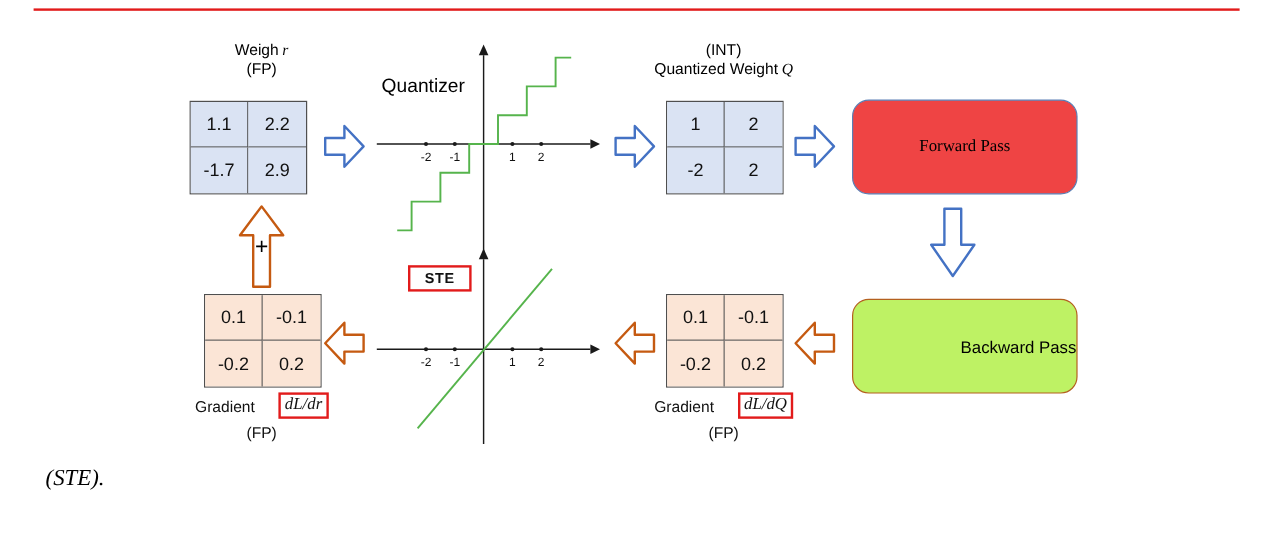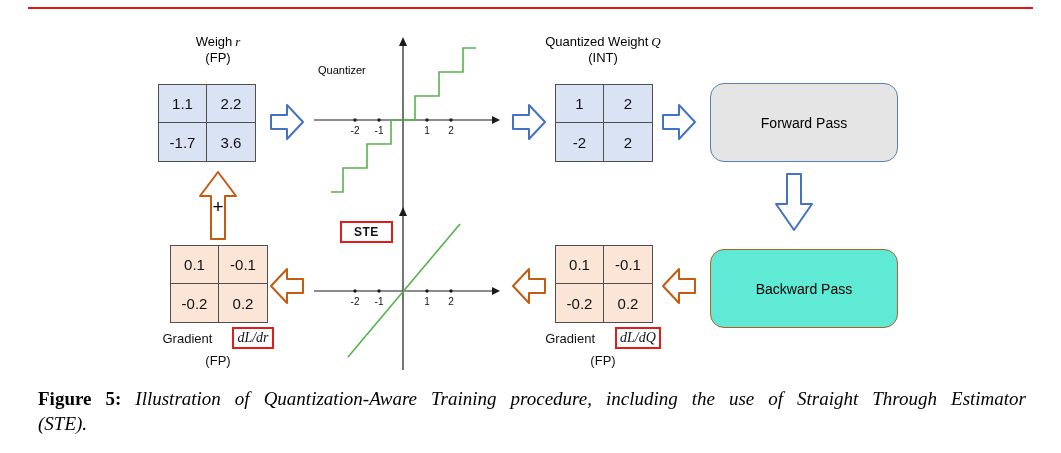--- a/index.html
+++ b/index.html
@@ -27,38 +27,38 @@
   .fp{font-size:13px;margin-top:4px;text-align:center;}
 
   .red-box{border:2px solid #e21b1b;background:transparent;}
   .formula{font-family:"Liberation Serif",serif;font-style:italic;font-size:14px;padding:0 3px;line-height:18px;text-align:center;}
   .ste-box{position:absolute;border:2px solid #e21b1b;background:#fff;padding:2px 12px;
            font-size:12px;font-weight:bold;letter-spacing:.5px;z-index:5;}
 
   
   .proc{position:absolute;width:186px;height:77px;border-radius:14px;display:flex;
         align-items:center;justify-content:center;font-size:14px;color:#000;}
-  .proc.forward{background:#e5e5e5;border:1.6px solid #5a7fb5;}
-  .proc.backward{background:#5eead4;border:1.6px solid #b4601f;}
+  .proc.forward{background:#ef4444;border:1.6px solid #5a7fb5;font-family:Liberation Serif, serif;}
+  .proc.backward{background:#bef264;border:1.6px solid #b4601f;justify-content:flex-end;}
 
   
   svg.arrow{position:absolute;overflow:visible;}
   svg.arrow polygon{fill:#ffffff;stroke-linejoin:round;}
   svg.arrow.blue polygon{stroke:#4472c4;stroke-width:2;}
   svg.arrow.orange polygon{stroke:#c55a11;stroke-width:2;}
   .plus{position:absolute;text-align:center;font-size:19px;font-weight:500;color:#000;z-index:6;}
 
   
   svg.plot{position:absolute;overflow:visible;}
   svg.plot .axis{stroke:#1a1a1a;stroke-width:1.2;}
   svg.plot .axis-head{fill:#1a1a1a;}
   svg.plot .tick-dot{fill:#1a1a1a;}
   svg.plot text{font-family:"Liberation Sans",sans-serif;font-size:10px;text-anchor:middle;fill:#111;}
   svg.plot .green{fill:none;stroke:#56b44c;stroke-width:1.6;}
-  .plot-label{position:absolute;font-size:11px;color:#000;}
+  .plot-label{position:absolute;font-size:16px;color:#000;}
 
   
   .caption{position:absolute;font-family:"Liberation Serif",serif;font-size:19px;line-height:25px;color:#000;}
   .cap-line1{text-align:justify;text-align-last:justify;}
   .cap-label{font-weight:bold;font-style:normal;}
   .cap-italic{font-style:italic;}
 </style>
 </head>
 <body>
 
@@ -67,21 +67,21 @@
   <div class="top-rule"></div>
 
   <div class="tbl-label" style="left:170px;top:34px;width:96px;">
     <div><span>Weigh</span><span class="var">r</span></div>
     <div>(FP)</div>
   </div>
   <div class="tbl blue-cells" style="left:158px;top:84px;">
     <div class="cell">1.1</div>
     <div class="cell">2.2</div>
     <div class="cell">-1.7</div>
-    <div class="cell">3.6</div>
+    <div class="cell">2.9</div>
   </div>
 
   <svg class="arrow blue" style="left:270px;top:102px;" width="34" height="40" viewBox="0 0 34 40">
     <polygon points="1,13 17,13 17,3 33,20 17,37 17,27 1,27"></polygon>
   </svg>
 
   <div class="plot-label" style="left:318px;top:64px;">Quantizer</div>
 
   <svg class="plot" style="left:308px;top:34px;" width="200" height="182" viewBox="0 0 200 182">
     <line class="axis" x1="6" y1="86" x2="184" y2="86"></line>
@@ -97,22 +97,22 @@
     <text x="119" y="100">1</text>
     <text x="143" y="100">2</text>
     <polyline class="green" points="23,158 35,158 35,134 59,134 59,110 83,110 83,86 107,86 107,62 131,62 131,38 155,38 155,14 168,14"></polyline>
   </svg>
 
   <svg class="arrow blue" style="left:512px;top:102px;" width="34" height="40" viewBox="0 0 34 40">
     <polygon points="1,13 17,13 17,3 33,20 17,37 17,27 1,27"></polygon>
   </svg>
 
   <div class="tbl-label" style="left:525px;top:34px;width:156px;">
+    <div>(INT)</div>
     <div><span>Quantized Weight</span><span class="var">Q</span></div>
-    <div>(INT)</div>
   </div>
   <div class="tbl blue-cells" style="left:555px;top:84px;">
     <div class="cell">1</div>
     <div class="cell">2</div>
     <div class="cell">-2</div>
     <div class="cell">2</div>
   </div>
 
   <svg class="arrow blue" style="left:662px;top:102px;" width="34" height="40" viewBox="0 0 34 40">
     <polygon points="1,13 17,13 17,3 33,20 17,37 17,27 1,27"></polygon>
@@ -187,20 +187,16 @@
   </div>
   <div class="grad-wrap" style="left:150px;top:327px;width:136px;">
     <div class="grad-row">
       <span>Gradient</span>
       <span class="red-box formula">dL/dr</span>
     </div>
     <div class="fp">(FP)</div>
   </div>
 
   <div class="caption" style="left:38px;top:386px;width:988px;">
-    <div class="cap-line1">
-      <span class="cap-label">Figure 5:</span>
-      <span class="cap-italic">Illustration of Quantization-Aware Training procedure, including the use of Straight Through Estimator</span>
-    </div>
     <div class="cap-italic">(STE).</div>
   </div>
 
 </div>
 
 </body></html>

